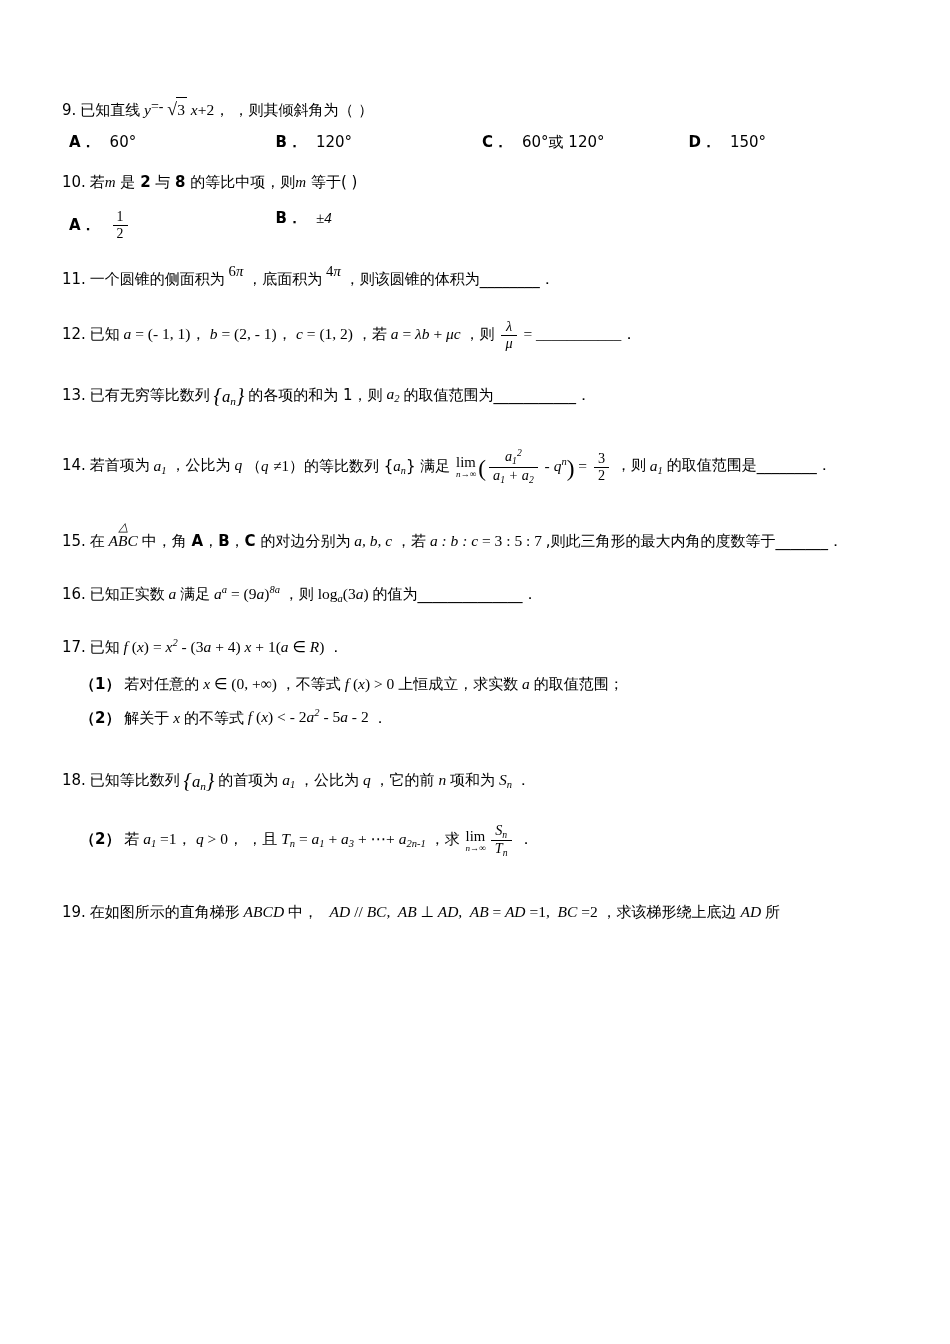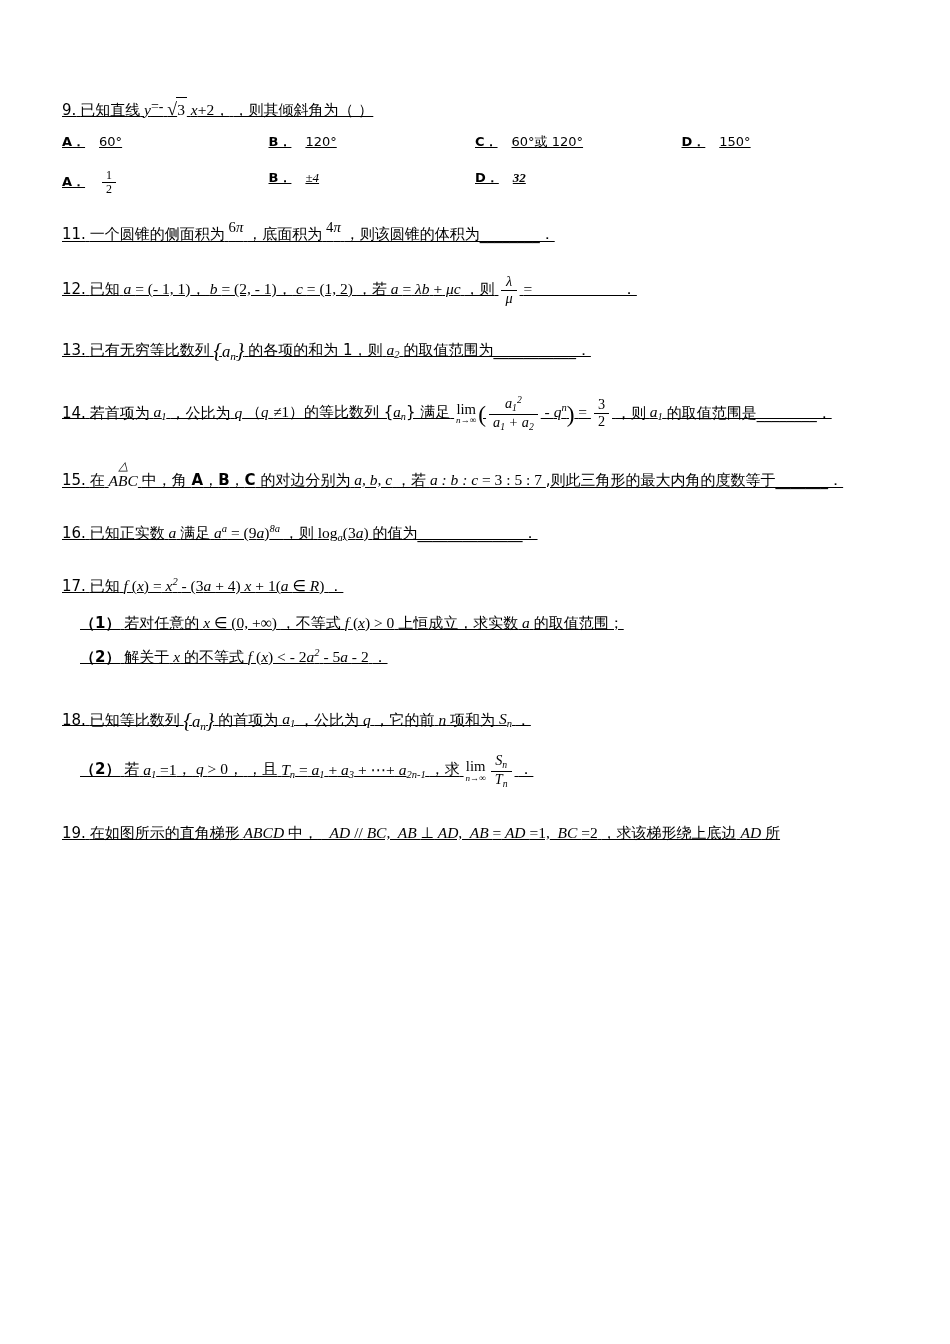--- a/index.html
+++ b/index.html
@@ -12,21 +12,20 @@
     min-height: 1344px;
     font-family: "Liberation Serif", serif;
     color: #000000;
   }
   .page {
     position: relative;
     width: 950px;
     min-height: 1344px;
     padding: 96px 62px 40px 62px;
     box-sizing: border-box;
-    text-decoration: underline;
   }
   .q {
     margin-bottom: 4px;
     font-size: 15.5px;
     line-height: 1.5;
   }
   .cn {
     font-family: "DejaVu Sans", "Liberation Sans", sans-serif;
     font-size: 15px;
   }
@@ -34,22 +33,22 @@
     font-family: "Liberation Serif", serif;
     font-style: italic;
   }
   .mn {
     font-family: "Liberation Serif", serif;
     font-style: normal;
   }
   .opts {
     display: flex;
     width: 100%;
-    margin: 10px 0 18px 0;
-    font-size: 13px;
+    margin: 10px 0 18px 7px;
+    font-size: 15px;
   }
   .opts > div {
     width: 25%;
     font-family: "DejaVu Sans", "Liberation Sans", sans-serif;
   }
   .opts .lab {
     font-weight: bold;
     font-family: "DejaVu Sans", "Liberation Sans", sans-serif;
     margin-right: 14px;
   }
@@ -102,24 +101,24 @@
     border-top: 1px solid #000;
     padding: 0 2px 0 1px;
     margin-left: -1px;
   }
   .radic {
     font-size: 1.15em;
   }
   .lim {
     display: inline-block;
     vertical-align: middle;
-    text-align: center;
+    text-align: left;
     line-height: 1;
     font-size: 0.95em;
-    margin: 7px 2px;
+    margin: 16px 2px;
   }
   .lim .lw {
     display: block;
     font-size: 0.62em;
     font-style: italic;
   }
   .over {
     display: inline-block;
     text-align: center;
     line-height: 1;
@@ -142,24 +141,27 @@
     <span class="mi">y<sup class="mn" style="font-size:0.9em; vertical-align:0.3em;">=-</sup> <span class="radic">√</span><span class="sqrt mn">3</span> <span class="mi">x</span><span class="mn">+2，</span></span>
     <span class="cn">，则其倾斜角为（    ）</span>
   </div>
   <div class="opts">
     <div><span class="lab">A．</span><span>60°</span></div>
     <div><span class="lab">B．</span><span>120°</span></div>
     <div><span class="lab">C．</span><span>60°或 120°</span></div>
     <div><span class="lab">D．</span><span>150°</span></div>
   </div>
 
+  <div class="q">
+    <span class="cn">10.</span>
+    <span class="cn">若<span class="mi">m</span> 是 <strong>2</strong> 与 <strong>8</strong> 的等比中项，则<span class="mi">m</span> 等于( )</span>
+  </div>
   <div class="opts" style="margin-top:16px;">
     <div><span class="lab">A．</span><span class="frac mn"><span class="num">1</span><span class="den">2</span></span></div>
     <div><span class="lab">B．</span><span class="opt-val mn">±4</span></div>
-    <div><span class="lab">D．</span><span class="opt-val mn"><strong>32</strong></span></div>
   </div>
 
 
   <div class="blockq">
     <span class="cn">11.</span>
     <span class="cn">一个圆锥的侧面积为</span>
     <span class="mn"><sup style="font-size:0.95em;">6<span class="mi">π</span></sup></span>
     <span class="cn">，底面积为</span>
     <span class="mn"><sup style="font-size:0.95em;">4<span class="mi">π</span></sup></span>
     <span class="cn">，则该圆锥的体积为________．</span>

